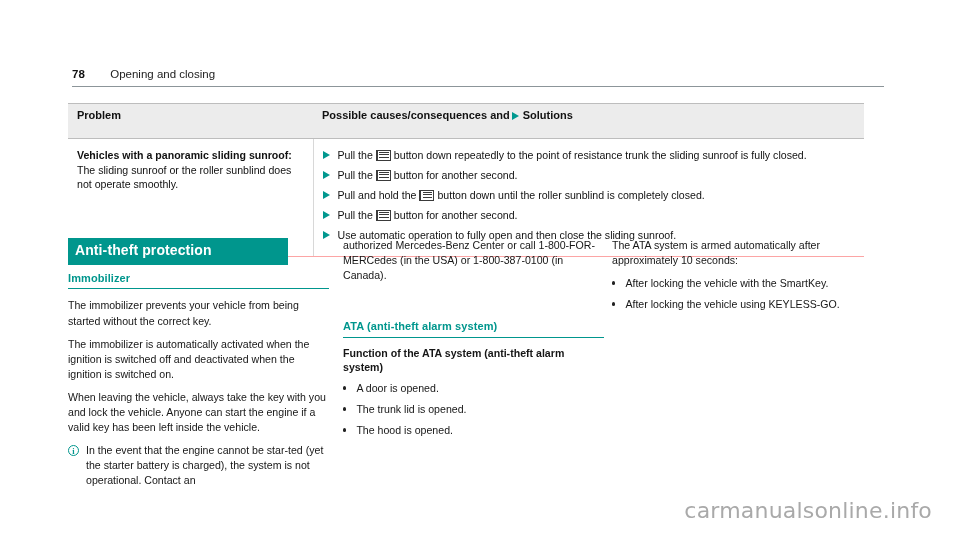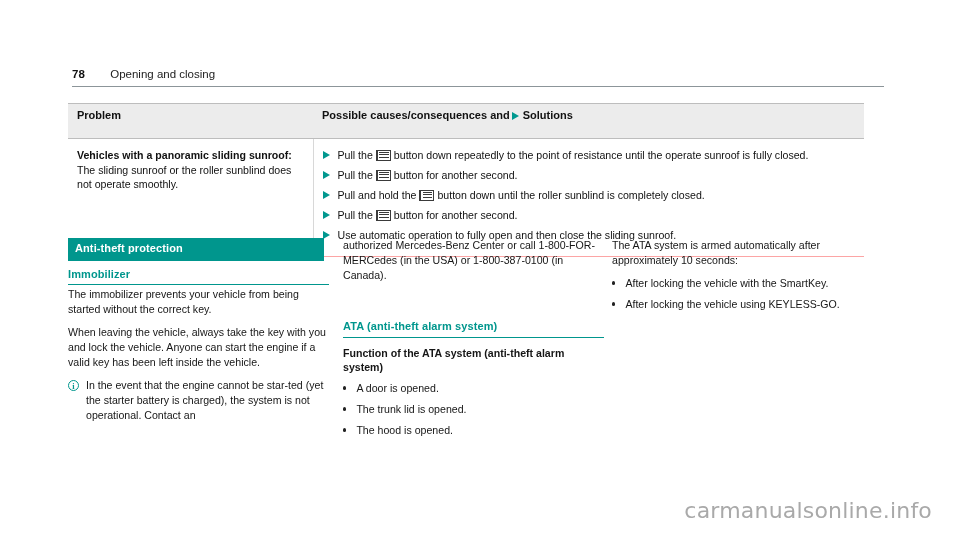--- a/index.html
+++ b/index.html
@@ -153,34 +153,34 @@
     color: #161616;
   }
   .col-1 { left: 0px; }
   .col-2 { left: 275px; }
   .col-3 { left: 544px; }
 
   .section-bar {
     background: #00968d;
     color: #ffffff;
     font-weight: bold;
-    font-size: 11px;
+    font-size: 14px;
     padding: 3px 0 4px 7px;
     display: block;
-    width: 256px;
+    width: 220px;
     box-sizing: border-box;
     letter-spacing: 0.1px;
   }
   .sub-head {
     color: #00968d;
     font-weight: bold;
     font-size: 11px;
     padding: 6px 0 2px 0;
     border-bottom: 1.6px solid #00968d;
-    margin-bottom: 2px;
+    margin-bottom: 9px;
     letter-spacing: 0.1px;
   }
   .sub-head.tight { margin-bottom: 8px; }
   p.para {
     margin: 0 0 8px 0;
   }
   p.para:last-child { margin-bottom: 0; }
   .bold-head {
     font-weight: bold;
     margin: 0 0 7px 0;
@@ -268,21 +268,21 @@
     <td>
 
       <div class="sol-line">
         <span class="tri"></span>
         <span class="sol-text">Pull the</span>
         <span class="btn-glyph">
               <i></i>
               <i></i>
               <i></i>
             </span>
-        <span class="sol-text">button down repeatedly to the point of resistance until the operate sunroof is fully closed.</span>
+        <span class="sol-text">button down repeatedly to the point of resistance trunk the sliding sunroof is fully closed.</span>
       </div>
 
       <div class="sol-line">
         <span class="tri"></span>
         <span class="sol-text">Pull the</span>
         <span class="btn-glyph">
               <i></i>
               <i></i>
               <i></i>
             </span>
@@ -320,20 +320,21 @@
   </tr>
 </tbody>
   </table>
 
 <div class="columns">
 
   <div class="col col-1">
     <div class="section-bar">Anti-theft protection</div>
     <div class="sub-head">Immobilizer</div>
     <p class="para">The immobilizer prevents your vehicle from being started without the correct key.</p>
+    <p class="para">The immobilizer is automatically activated when the ignition is switched off and deactivated when the ignition is switched on.</p>
     <p class="para">When leaving the vehicle, always take the key with you and lock the vehicle. Anyone can start the engine if a valid key has been left inside the vehicle.</p>
     <div class="note">
       <span class="note-icon">i</span>
       <span class="note-text">In the event that the engine cannot be star-ted (yet the starter battery is charged), the system is not operational. Contact an</span>
     </div>
   </div>
 
   <div class="col col-2">
     <p class="para">authorized Mercedes-Benz Center or call 1-800-FOR-MERCedes (in the USA) or 1-800-387-0100 (in Canada).</p>
     <div class="spacer-block"></div>

